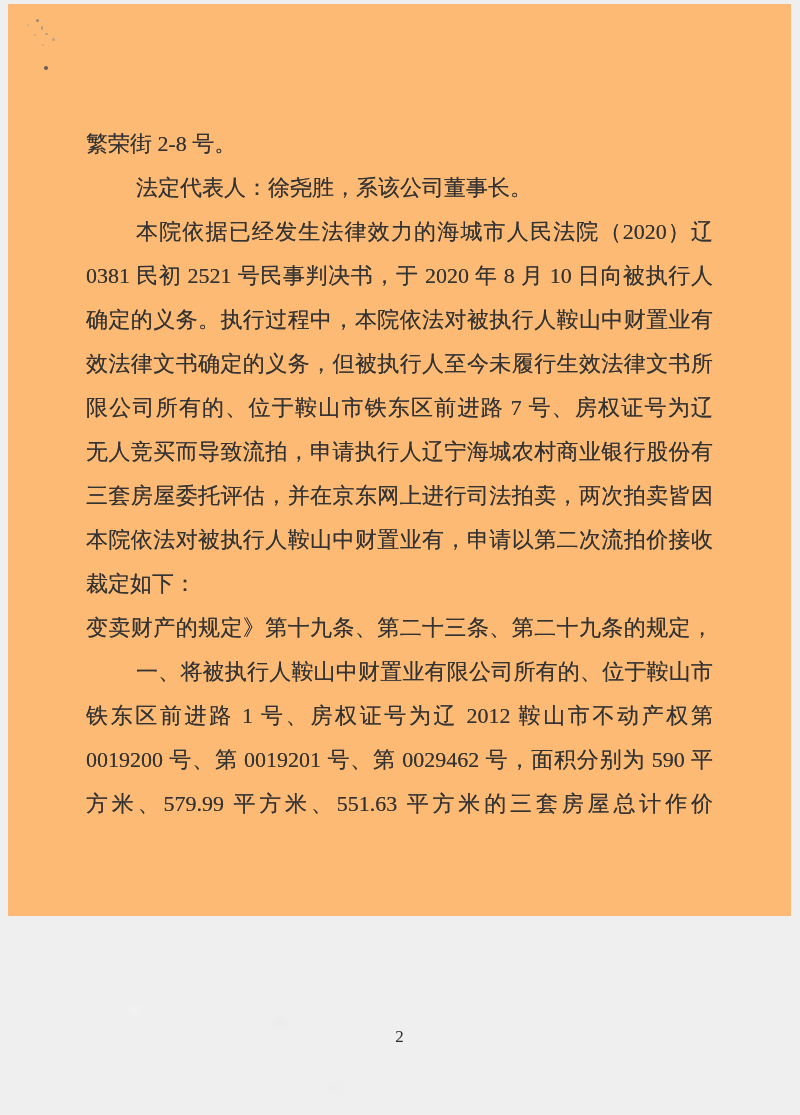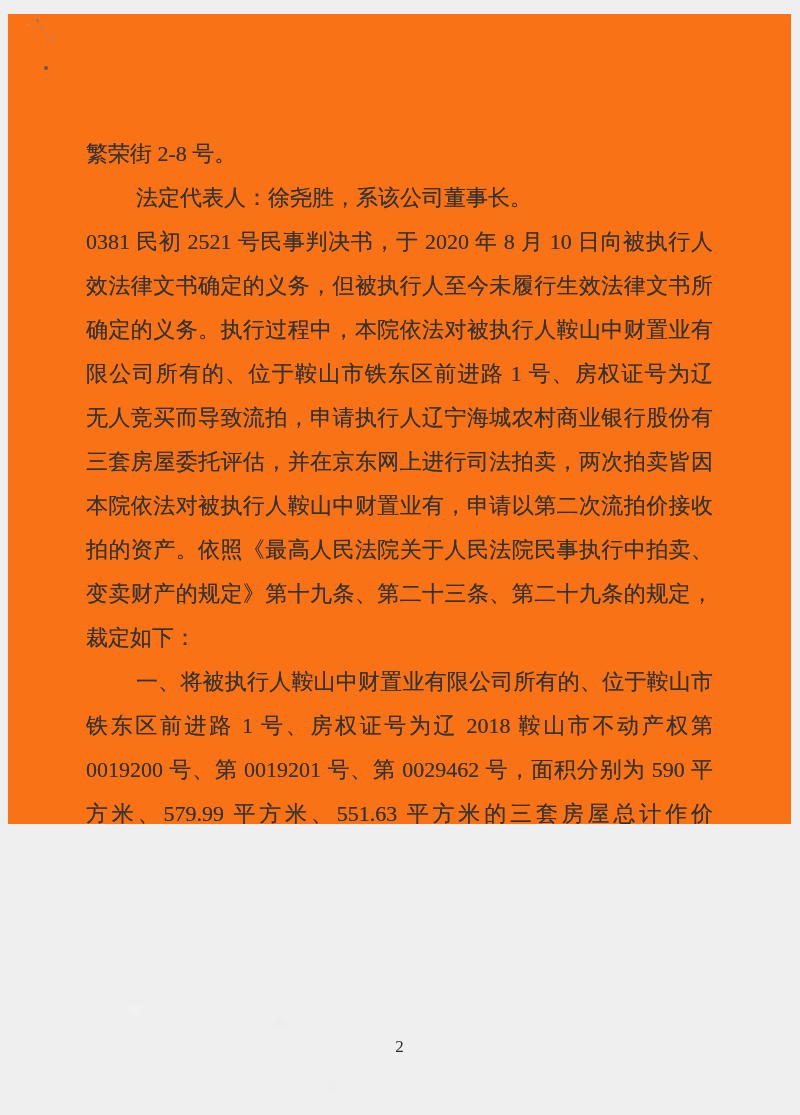--- a/index.html
+++ b/index.html
@@ -7,24 +7,24 @@
     width: 800px;
     height: 1115px;
     position: relative;
     overflow: hidden;
     background: #efefef;
     font-family: "Liberation Serif", "DejaVu Serif", serif;
   }
   .paper {
     position: absolute;
     left: 8px;
-    top: 14px;
+    top: 4px;
     width: 783px;
-    height: 810px;
-    background: #f97316;
+    height: 912px;
+    background: #fdba74;
   }
   .text-block {
     position: absolute;
     left: 78px;
     top: 118px;
     width: 627px;
     font-size: 22px;
     color: #333333;
     text-shadow: 0 0 0.6px rgba(51,51,51,0.7);
   }
@@ -72,34 +72,34 @@
 
 <div class="paper">
   <div class="text-block">
       <div class="para">
         <div class="line">繁荣街 2-8 号。</div>
       </div>
       <div class="para">
         <div class="line indent">法定代表人：徐尧胜，系该公司董事长。</div>
       </div>
       <div class="para">
+        <div class="line fill indent">本院依据已经发生法律效力的海城市人民法院（2020）辽</div>
         <div class="line fill">0381 民初 2521 号民事判决书，于 2020 年 8 月 10 日向被执行人</div>
+        <div class="line fill">确定的义务。执行过程中，本院依法对被执行人鞍山中财置业有</div>
         <div class="line fill">效法律文书确定的义务，但被执行人至今未履行生效法律文书所</div>
-        <div class="line fill">确定的义务。执行过程中，本院依法对被执行人鞍山中财置业有</div>
-        <div class="line fill">限公司所有的、位于鞍山市铁东区前进路 1 号、房权证号为辽</div>
+        <div class="line fill">限公司所有的、位于鞍山市铁东区前进路 7 号、房权证号为辽</div>
         <div class="line fill">无人竞买而导致流拍，申请执行人辽宁海城农村商业银行股份有</div>
         <div class="line fill">三套房屋委托评估，并在京东网上进行司法拍卖，两次拍卖皆因</div>
         <div class="line fill">本院依法对被执行人鞍山中财置业有，申请以第二次流拍价接收流</div>
-        <div class="line fill">拍的资产。依照《最高人民法院关于人民法院民事执行中拍卖、</div>
+        <div class="line">裁定如下：</div>
         <div class="line fill">变卖财产的规定》第十九条、第二十三条、第二十九条的规定，</div>
-        <div class="line">裁定如下：</div>
       </div>
       <div class="para">
         <div class="line fill indent">一、将被执行人鞍山中财置业有限公司所有的、位于鞍山市</div>
-        <div class="line fill">铁东区前进路 1 号、房权证号为辽 2018 鞍山市不动产权第</div>
+        <div class="line fill">铁东区前进路 1 号、房权证号为辽 2012 鞍山市不动产权第</div>
         <div class="line fill">0019200 号、第 0019201 号、第 0029462 号，面积分别为 590 平</div>
         <div class="line fill">方米、579.99 平方米、551.63 平方米的三套房屋总计作价</div>
       </div>
     </div>
   <div class="page-num">2</div>
 </div>
 
 <div class="artifacts">
     <span class="speck" style="left: 36px; top: 19px; width: 3px; height: 3px; background: rgb(122, 122, 122); opacity: 0.8;"></span>
     <span class="speck" style="left: 41px; top: 26px; width: 2px; height: 4px; background: rgb(138, 138, 138); opacity: 0.7;"></span>

